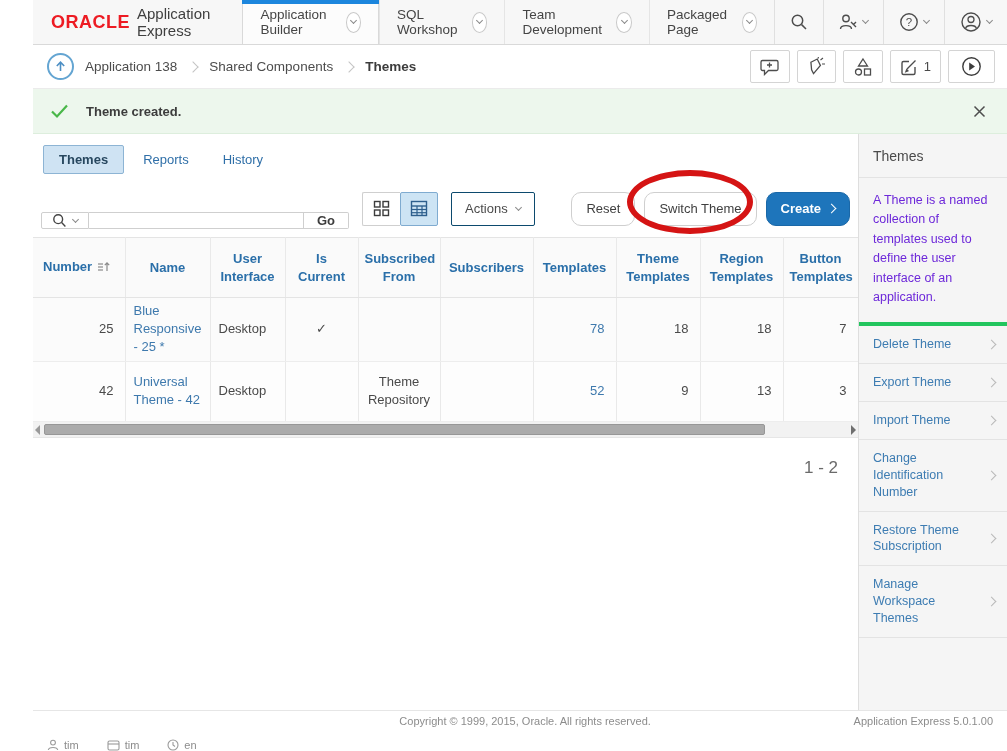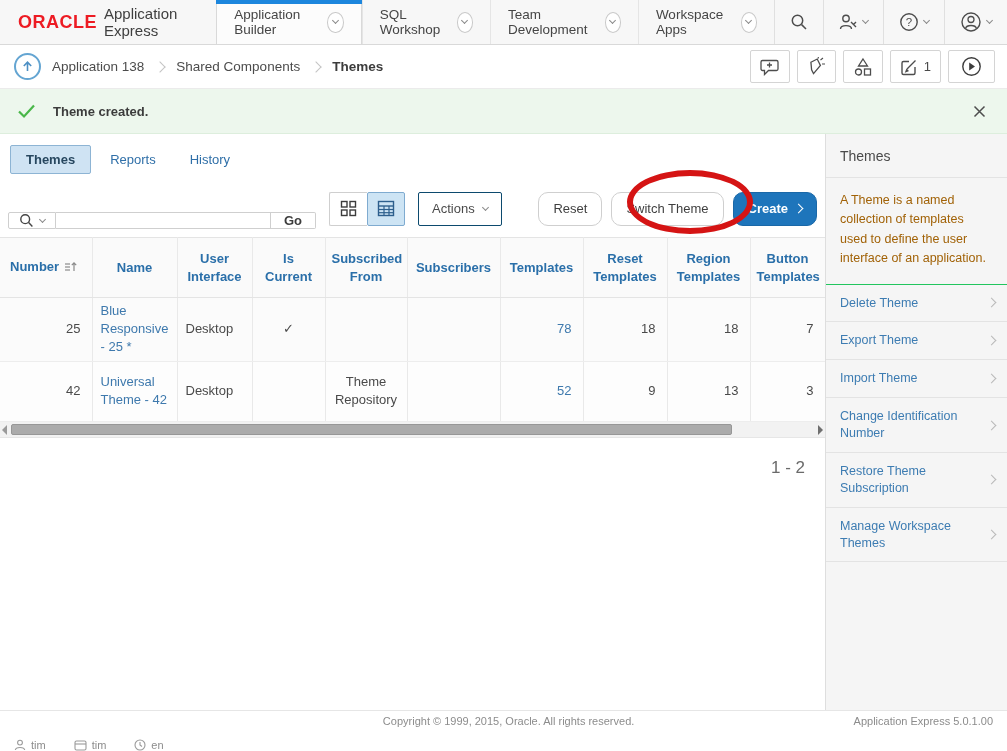--- a/index.html
+++ b/index.html
@@ -1,17 +1,17 @@
 <!DOCTYPE html>
 <html><head>
 <meta charset="utf-8">
 <style>
   * { margin:0; padding:0; box-sizing:border-box; }
   body { font-family:"Liberation Sans","DejaVu Sans",sans-serif; background:#fff; }
-  .screen { position:relative; width:1007px; height:751px; overflow:hidden; background:#fff; display:flex; flex-direction:column; }
+  .screen { position:relative; width:1007px; height:751px; overflow:hidden; background:#fff; display:flex; flex-direction:column;padding-left:33px; }
 
   
   .top-header { height:45px; background:#f7f7f7; border-bottom:1px solid #d9d9d9; display:flex; align-items:stretch; flex:0 0 45px; }
   .logo-area { display:flex; align-items:center; padding:0 20px 0 18px; }
   .logo-brand { color:#ed1b23; font-weight:bold; font-size:18px; letter-spacing:.5px; }
   .logo-suffix { color:#3f3f3f; font-size:15px; margin-left:7px; }
   .nav-tabs { display:flex; align-items:stretch; }
   .nav-tab { position:relative; display:flex; align-items:center; gap:9px; padding:0 17px; font-size:13.5px; color:#454545; border-left:1px solid #e5e5e5; cursor:pointer; }
   .nav-tab.active { background:#fcfcfc; border-left:1px solid #d9d9d9; border-right:1px solid #d9d9d9; }
   .nav-tab.active::before { content:""; position:absolute; top:0; left:-1px; right:-1px; height:4px; background:#1c86dd; }
@@ -83,21 +83,21 @@
   .hs-arrow { position:absolute; top:3px; width:0; height:0; border:5px solid transparent; cursor:pointer; }
   .hs-arrow.left { left:2px; border-right-color:#9a9a9a; border-left:none; }
   .hs-arrow.right { right:2px; border-left-color:#6f6f6f; border-right:none; }
   .hs-thumb { position:absolute; left:11px; top:2px; width:721px; height:11px; background:#ababab; border:1px solid #979797; border-radius:2px; cursor:pointer; }
 
   .pagination { width:805px; text-align:right; font-size:17px; color:#6a6a6a; margin-top:20px; }
 
   
   .sidebar { flex:1 1 auto; background:#f5f5f5; border-left:1px solid #dedede; overflow:hidden; }
   .sb-title { font-size:14px; color:#4a4a4a; padding:14px 14px 13px 14px; border-bottom:1px solid #e3e3e3; }
-  .sb-desc { font-size:12.5px; color:#a16207; line-height:1.55; padding:13px 14px 15px 14px; border-bottom:1px solid #22c55e; }
+  .sb-desc { font-size:12.5px; color:#6d28d9; line-height:1.55; padding:13px 14px 15px 14px; border-bottom:4px solid #22c55e; }
   .sb-tasks { list-style:none; }
   .sb-task { display:flex; align-items:center; justify-content:space-between; padding:10px 12px 10px 14px; border-bottom:1px solid #e3e3e3; font-size:12.5px; color:#3d7cb2; line-height:1.35; cursor:pointer; }
   .sb-task .chev { transform:rotate(-45deg); margin-top:0; border-color:#b9b9b9; flex:0 0 auto; margin-left:8px; }
 
   
   .page-footer { flex:0 0 24px; border-top:1px solid #e6e6e6; background:#fff; display:flex; align-items:flex-start; padding:4px 14px 0 14px; font-size:11px; color:#8c8c8c; }
   .ft-left { display:flex; gap:28px; align-items:center;margin-top:24px; }
   .ft-item { display:flex; gap:5px; align-items:center; }
   .ft-center { flex:1; text-align:center; }
   .ft-right { text-align:right; }
@@ -126,21 +126,21 @@
             <span class="chev small"></span>
           </span>
       </div>
       <div class="nav-tab">
         <span>Team Development</span>
         <span class="circle-chev">
             <span class="chev small"></span>
           </span>
       </div>
       <div class="nav-tab">
-        <span>Workspace Apps</span>
+        <span>Packaged Page</span>
         <span class="circle-chev">
             <span class="chev small"></span>
           </span>
       </div>
     </div>
     <div class="header-icons">
       <div class="hdr-icon-btn">
         <svg width="18" height="18" viewBox="0 0 18 18">
             <circle cx="7.5" cy="7.5" r="5.2" fill="none" stroke="#4d4d4d" stroke-width="1.5"></circle>
             <line x1="11.6" y1="11.6" x2="16" y2="16" stroke="#4d4d4d" stroke-width="1.5"></line>
@@ -314,21 +314,21 @@
                       <line x1="1" y1="9" x2="6" y2="9" stroke="#8a8a8a" stroke-width="1.2"></line>
                       <path d="M10 10 V2 M7.8 4.2 L10 1.8 L12.2 4.2" fill="none" stroke="#8a8a8a" stroke-width="1.2"></path>
                     </svg></span>
               </th>
               <th>Name</th>
               <th>User Interface</th>
               <th>Is Current</th>
               <th>Subscribed From</th>
               <th>Subscribers</th>
               <th>Templates</th>
-              <th>Reset Templates</th>
+              <th>Theme Templates</th>
               <th>Region Templates</th>
               <th>Button Templates</th>
             </tr>
           </thead>
           <tbody>
             <tr>
               <td class="al-r">25</td>
               <td><a class="rpt-link">Blue Responsive - 25 *</a></td>
               <td>Desktop</td>
               <td class="al-c">✓</td>

